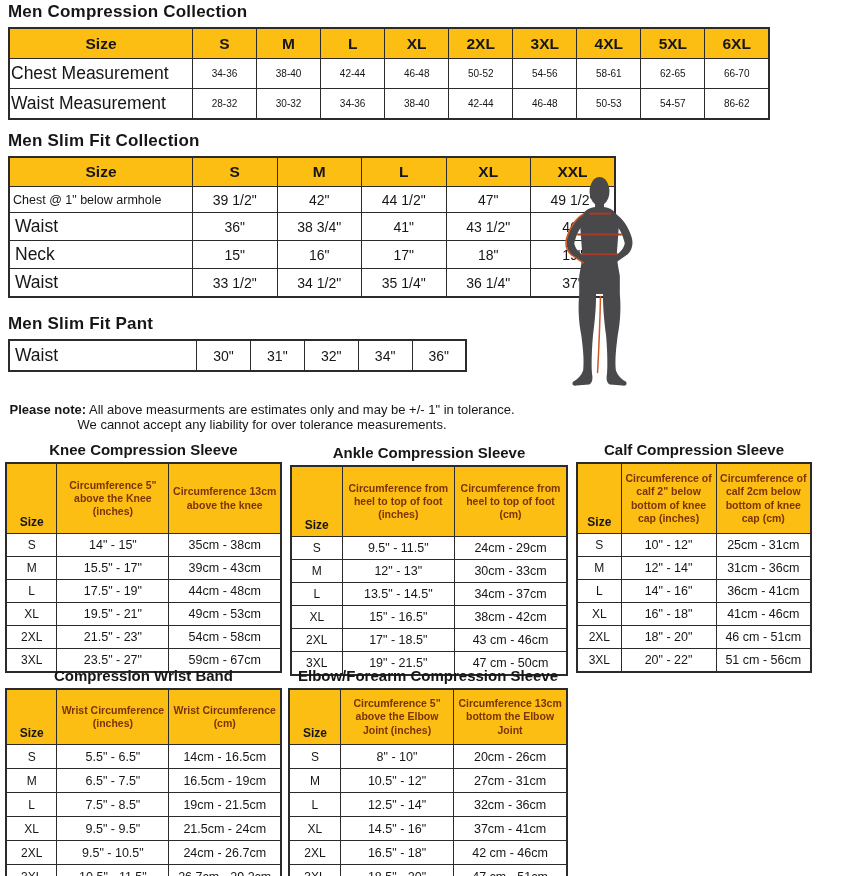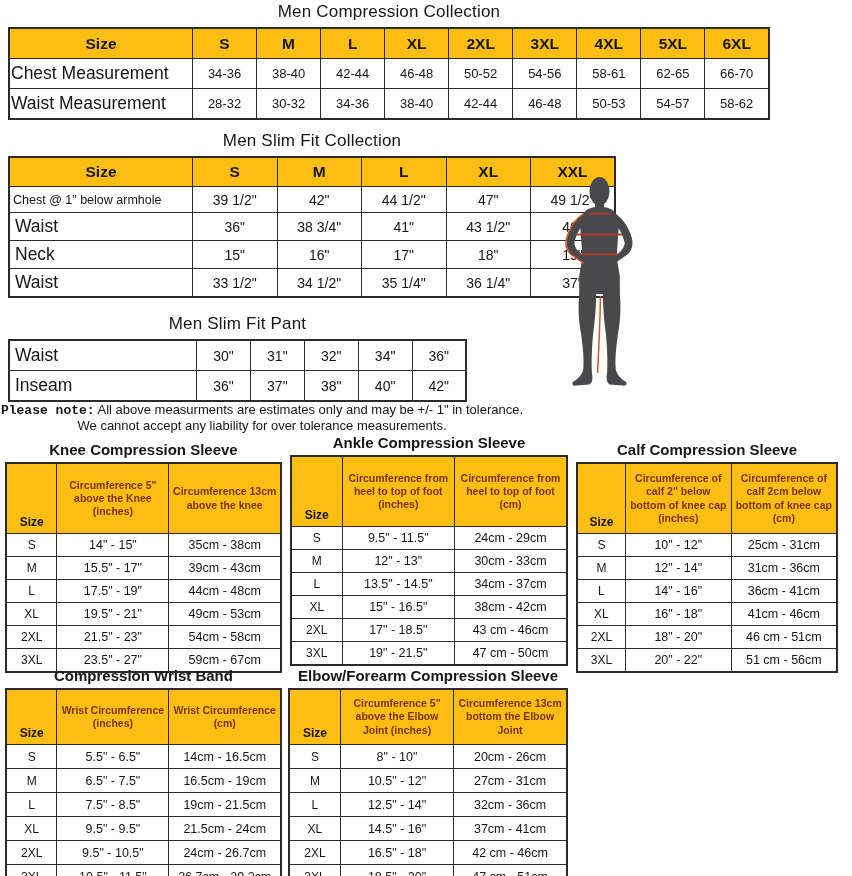--- a/index.html
+++ b/index.html
@@ -10,32 +10,32 @@
     --sil:#49484b;
     --red:#A93A28;
     --orange:#CF5722;
   }
   html,body{margin:0;padding:0;background:#fff;}
   #canvas{
     position:relative;width:852px;height:876px;background:#fff;overflow:hidden;
     font-family:"Liberation Sans", sans-serif;color:var(--ink);
   }
   .sec{position:absolute;}
-  .title-lg{font-size:17px;font-weight:normal;text-align:center;letter-spacing:.2px;margin-bottom:5px;}
+  .title-lg{font-size:17px;font-weight:bold;text-align:left;letter-spacing:.2px;margin-bottom:5px;}
   .title-sm{font-size:15px;font-weight:bold;text-align:center;margin-bottom:4px;}
 
   table{border-collapse:collapse;table-layout:fixed;width:100%;background:#fff;}
   table{border:2.5px solid var(--line);}
   th,td{border:1.6px solid var(--line);overflow:hidden;}
   thead th{background:var(--gold);font-weight:bold;}
   td{text-align:center;}
 
   
   .t-comp thead th{height:27px;font-size:15.5px;}
-  .t-comp td{height:27px;font-size:13px;}
+  .t-comp td{height:27px;font-size:10px;}
   .t-comp th:first-child,.t-comp td:first-child{width:180px;}
   .t-comp td:first-child{text-align:left;font-size:17.5px;}
 
   
   .t-slim thead th{height:26px;font-size:15.5px;}
   .t-slim td{height:25px;font-size:14px;}
   .t-slim th:first-child,.t-slim td:first-child{width:180px;}
   .t-slim td:first-child{text-align:left;padding-left:5px;font-size:17.5px;}
   .t-slim tbody tr:first-child td:first-child{font-size:12.5px;padding-left:3px;}
   .t-slim tbody tr:first-child td{height:23px;}
@@ -52,24 +52,24 @@
   .rowA .t-small thead th{height:64px;}
   .rowA .t-small td{height:20px;}
   .rowB .t-small thead th{height:49px;}
   .rowB .t-small td{height:21px;}
 
   
   .sec1{left:8px;top:2px;width:762px;}
   .sec2{left:8px;top:131px;width:608px;}
   .sec3{left:8px;top:314px;width:459px;}
   .note{position:absolute;left:0;top:402px;width:524px;text-align:center;font-size:13px;line-height:15px;}
-  .note b{font-weight:bold;font-family:Liberation Mono, monospace;}
+  .note b{font-weight:bold;}
   .knee {left:5px;  top:441px;width:277px;}
-  .ankle{left:290px;top:434px;width:278px;}
-  .calf {left:576px;top:441px;width:262px;}
+  .ankle{left:290px;top:444px;width:278px;}
+  .calf {left:576px;top:441px;width:236px;}
   .wrist{left:5px;  top:667px;width:277px;}
   .elbow{left:288px;top:667px;width:280px;}
 
   .figure{position:absolute;left:561px;top:175px;width:82px;height:214px;}
   .figure svg{width:100%;height:100%;display:block;}
 </style>
 </head>
 <body>
 
 <div id="canvas">
@@ -108,21 +108,21 @@
             <tr>
               <td>Waist Measurement</td>
               <td>28-32</td>
               <td>30-32</td>
               <td>34-36</td>
               <td>38-40</td>
               <td>42-44</td>
               <td>46-48</td>
               <td>50-53</td>
               <td>54-57</td>
-              <td>58-62</td>
+              <td>86-62</td>
             </tr>
           </tbody>
         </table>
       </div>
   </div>
 
   <div class="sec sec2">
     <div class="title-lg">Men Slim Fit Collection</div>
     <div class="t-slim">
         <table>
@@ -179,28 +179,20 @@
     <div class="t-pant">
         <table>
           <tbody>
             <tr>
               <td>Waist</td>
               <td>30"</td>
               <td>31"</td>
               <td>32"</td>
               <td>34"</td>
               <td>36"</td>
-            </tr>
-            <tr>
-              <td>Inseam</td>
-              <td>36"</td>
-              <td>37"</td>
-              <td>38"</td>
-              <td>40"</td>
-              <td>42"</td>
             </tr>
           </tbody>
         </table>
       </div>
   </div>
 
   <div class="note">
     <div><b>Please note:</b><span> All above measurments are estimates only and may be +/- 1" in tolerance.</span></div>
     <div>We cannot accept any liability for over tolerance measurements.</div>
   </div>

